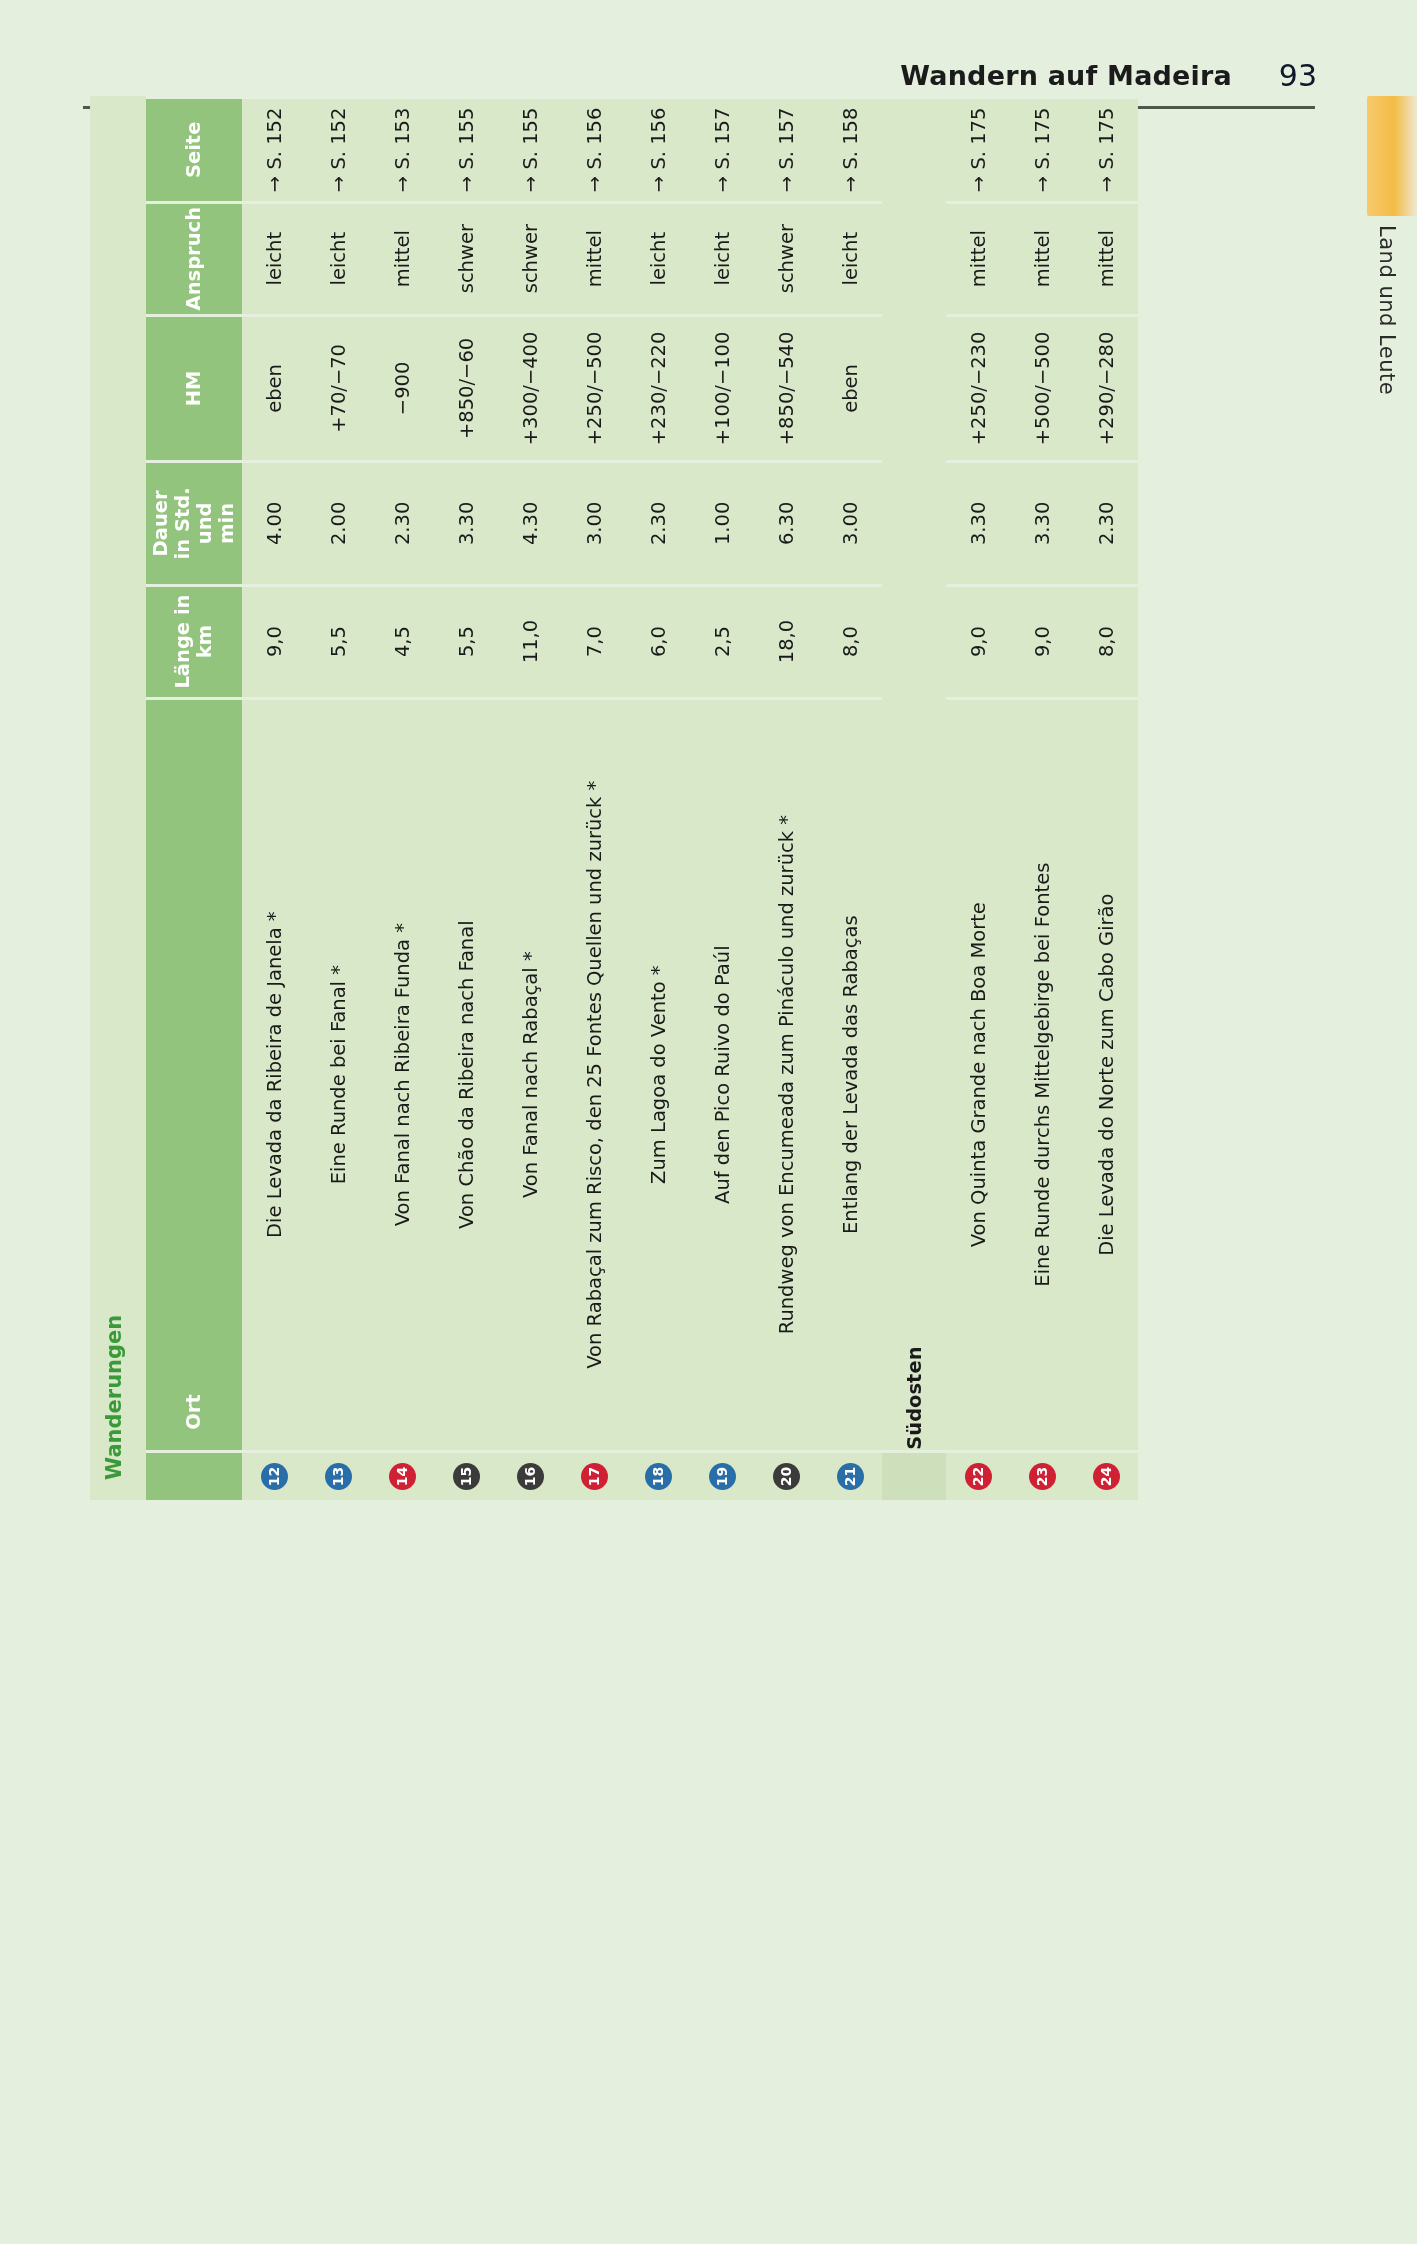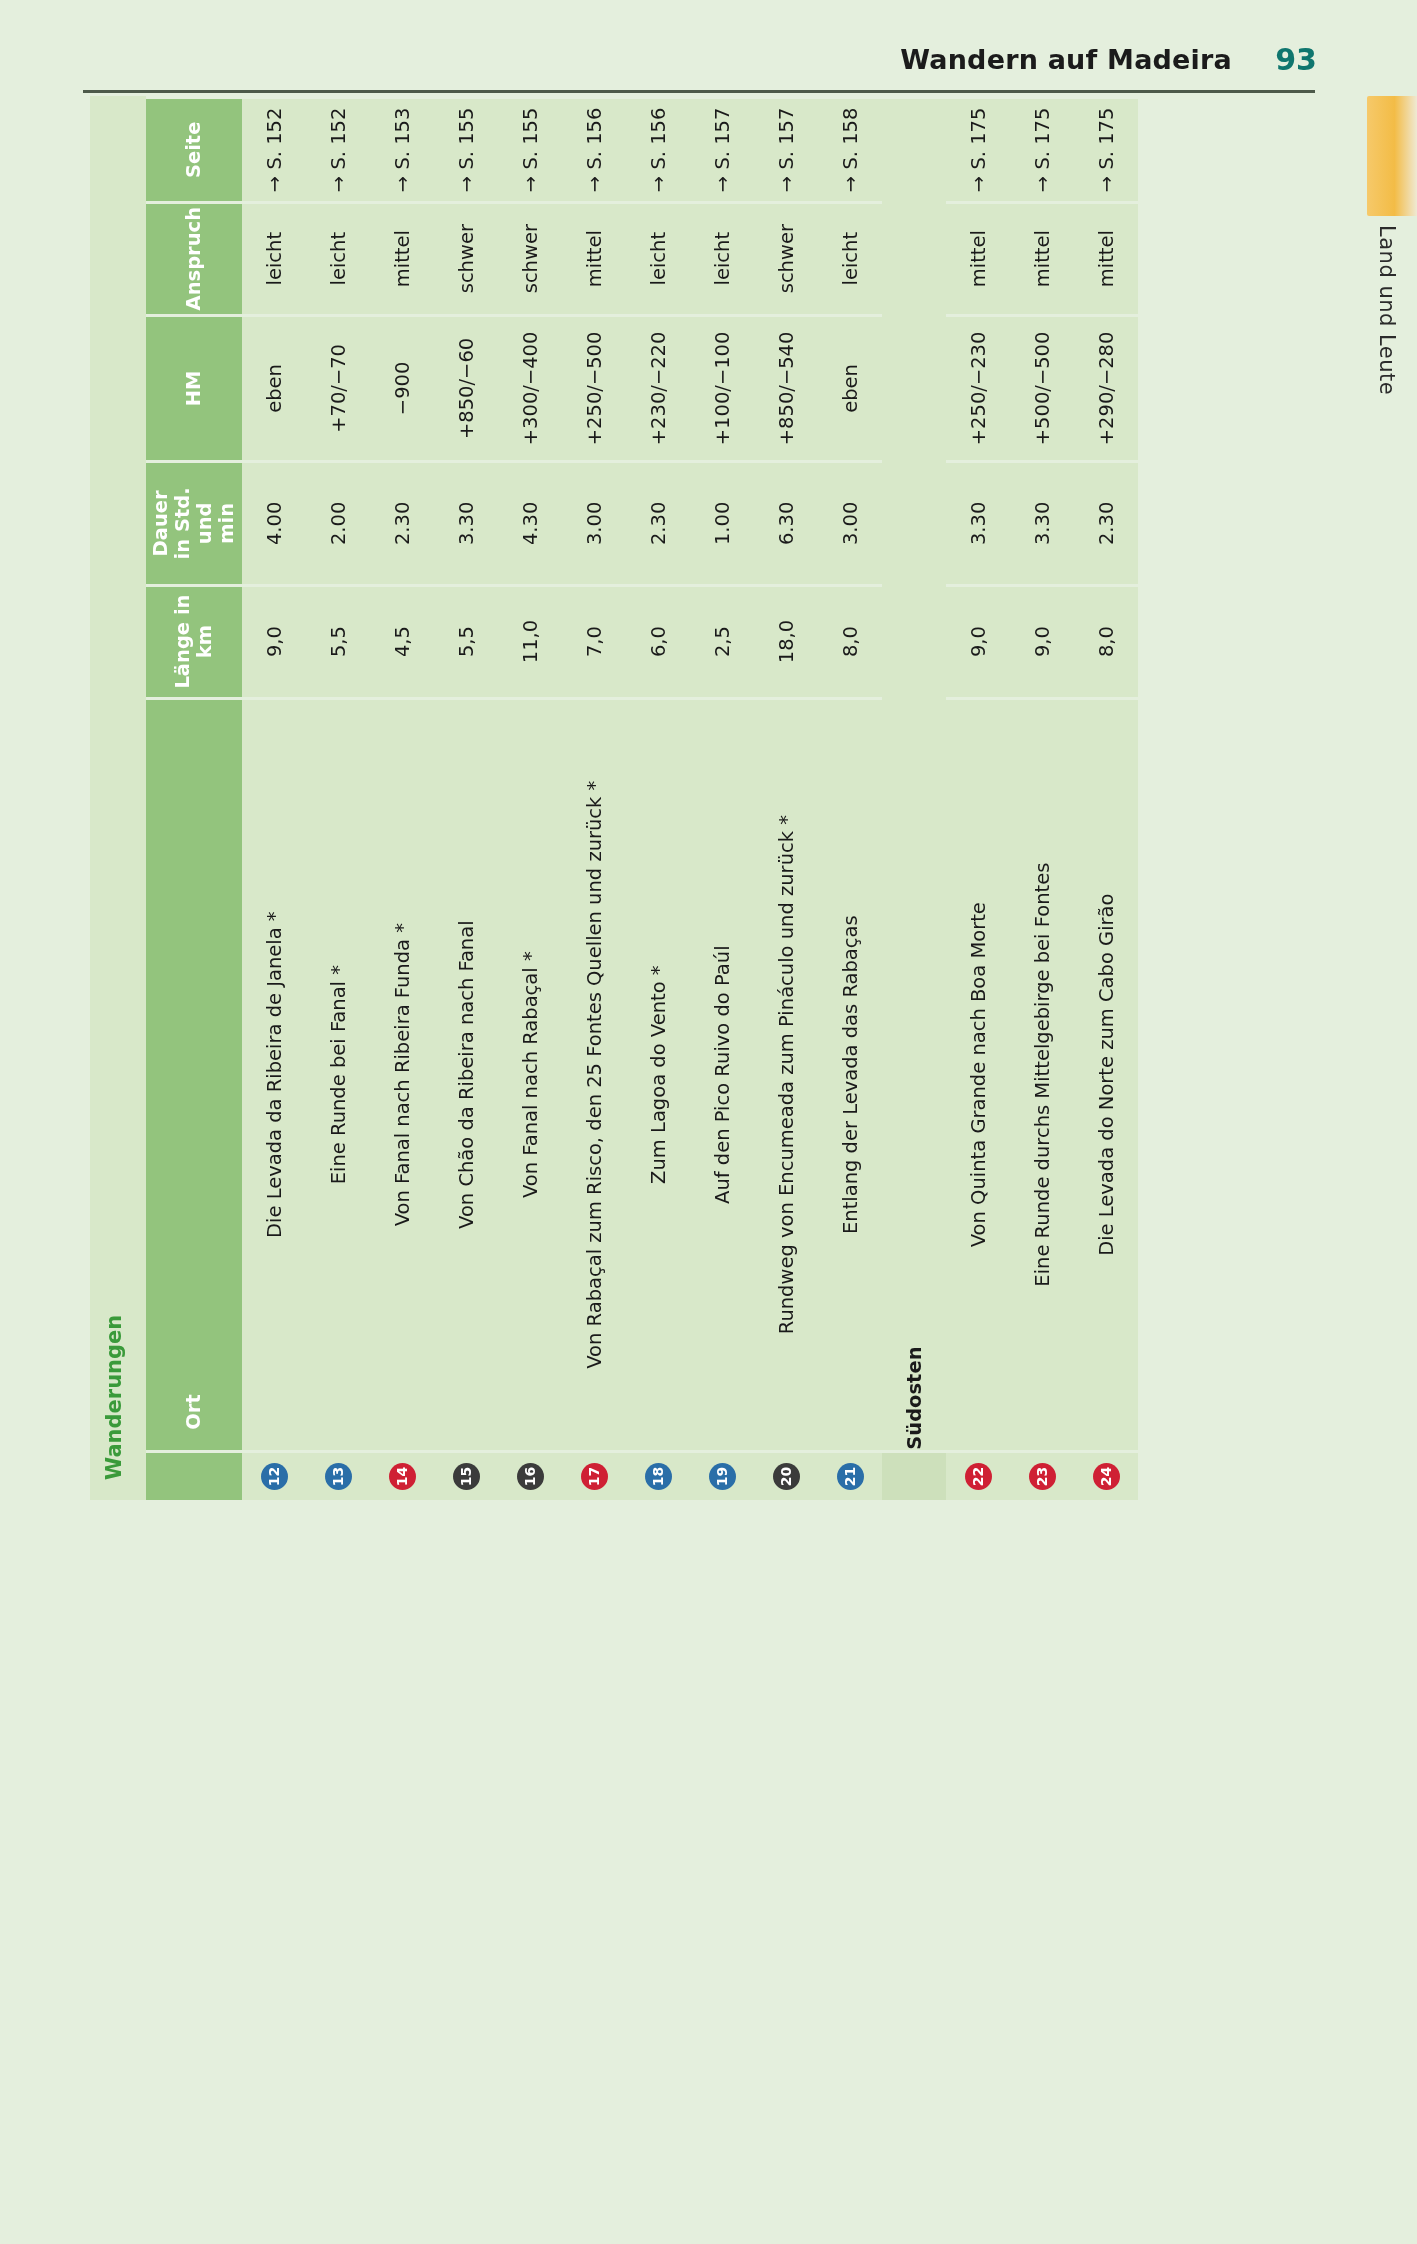--- a/index.html
+++ b/index.html
@@ -5,30 +5,30 @@
   html,body{margin:0;padding:0;}
   body{
     width:1417px;height:2244px;
     background:#e4efdd;
     font-family:"DejaVu Sans","Liberation Sans",sans-serif;
     position:relative;overflow:hidden;
   }
 
   
   #page-header{
-    position:absolute;left:0;top:0;width:1417px;height:101px;border-radius:10px;
+    position:absolute;left:0;top:16px;width:1417px;height:101px;border-radius:10px;
   }
   #header-title{
     position:absolute;right:185px;top:44px;
     font-size:27px;font-weight:bold;color:#1b1b1b;
     letter-spacing:.2px;
   }
   #header-pageno{
     position:absolute;right:100px;top:42px;
-    font-size:30px;font-weight:bold;color:#0f766e;
+    font-size:30px;font-weight:normal;color:#0f172a;
   }
   #header-rule{
     position:absolute;left:83px;top:90px;width:1232px;height:3px;
     background:#4d5a4a;
   }
 
   
   #side-tab{
     position:absolute;right:0px;top:96px;width:50px;height:120px;
     background:linear-gradient(to right,#f6c96a 0%,#f3bc46 55%,#efe9d4 100%);

